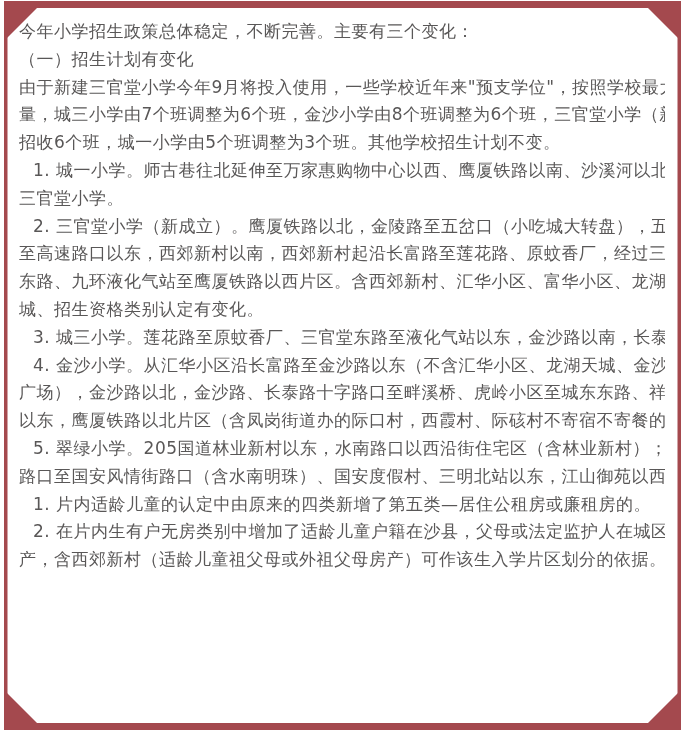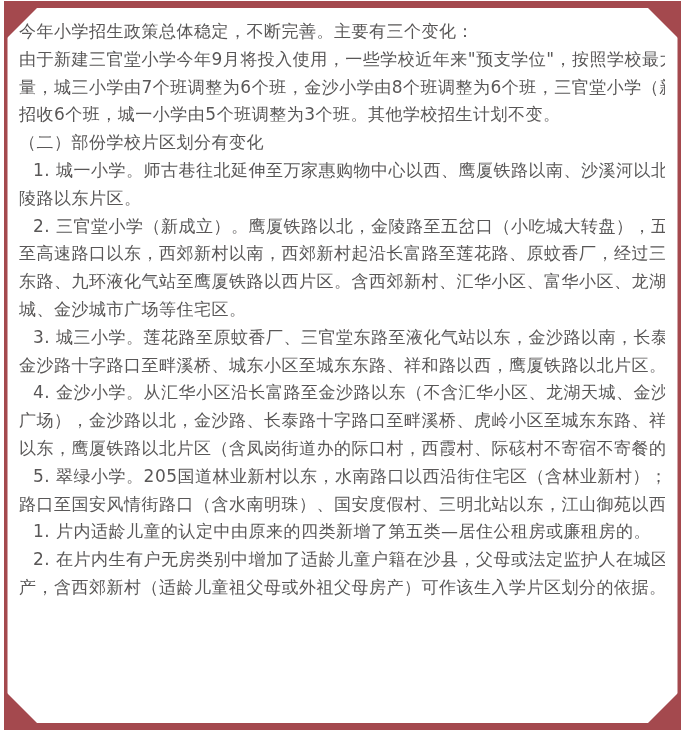--- a/index.html
+++ b/index.html
@@ -59,32 +59,31 @@
     <rect x="677.5" y="1" width="3.5" height="729" fill="#A4494E"></rect>
 
     <polygon points="4,1 44,1 4,41" fill="#A4494E"></polygon>
     <polygon points="681,1 641,1 681,41" fill="#A4494E"></polygon>
     <polygon points="4,730 44,730 4,690" fill="#A4494E"></polygon>
     <polygon points="681,730 641,730 681,690" fill="#A4494E"></polygon>
   </svg>
 
   <div class="doc-body">
       <div class="line">今年小学招生政策总体稳定，不断完善。主要有三个变化：</div>
+      <div class="line">（一）招生计划有变化</div>
       <div class="line">由于新建三官堂小学今年9月将投入使用，一些学校近年来"预支学位"，按照学校最大容</div>
       <div class="line">量，城三小学由7个班调整为6个班，金沙小学由8个班调整为6个班，三官堂小学（新建）</div>
       <div class="line">招收6个班，城一小学由5个班调整为3个班。其他学校招生计划不变。</div>
-      <div class="line">（二）部份学校片区划分有变化</div>
       <div class="line indent">1. 城一小学。师古巷往北延伸至万家惠购物中心以西、鹰厦铁路以南、沙溪河以北、金</div>
-      <div class="line">陵路以东片区。</div>
+      <div class="line">三官堂小学。</div>
       <div class="line indent">2. 三官堂小学（新成立）。鹰厦铁路以北，金陵路至五岔口（小吃城大转盘），五岔口</div>
       <div class="line">至高速路口以东，西郊新村以南，西郊新村起沿长富路至莲花路、原蚊香厂，经过三官堂</div>
       <div class="line">东路、九环液化气站至鹰厦铁路以西片区。含西郊新村、汇华小区、富华小区、龙湖天成</div>
-      <div class="line">城、金沙城市广场等住宅区。</div>
+      <div class="line">城、招生资格类别认定有变化。</div>
       <div class="line indent">3. 城三小学。莲花路至原蚊香厂、三官堂东路至液化气站以东，金沙路以南，长泰路、</div>
-      <div class="line">金沙路十字路口至畔溪桥、城东小区至城东东路、祥和路以西，鹰厦铁路以北片区。</div>
       <div class="line indent">4. 金沙小学。从汇华小区沿长富路至金沙路以东（不含汇华小区、龙湖天城、金沙城市</div>
       <div class="line">广场），金沙路以北，金沙路、长泰路十字路口至畔溪桥、虎岭小区至城东东路、祥和路</div>
       <div class="line">以东，鹰厦铁路以北片区（含凤岗街道办的际口村，西霞村、际硋村不寄宿不寄餐的适龄</div>
       <div class="line indent">5. 翠绿小学。205国道林业新村以东，水南路口以西沿街住宅区（含林业新村）；水南</div>
       <div class="line">路口至国安风情街路口（含水南明珠）、国安度假村、三明北站以东，江山御苑以西片</div>
       <div class="line indent">1. 片内适龄儿童的认定中由原来的四类新增了第五类—居住公租房或廉租房的。</div>
       <div class="line indent">2. 在片内生有户无房类别中增加了适龄儿童户籍在沙县，父母或法定监护人在城区无房</div>
       <div class="line">产，含西郊新村（适龄儿童祖父母或外祖父母房产）可作该生入学片区划分的依据。</div>
     </div>
 

